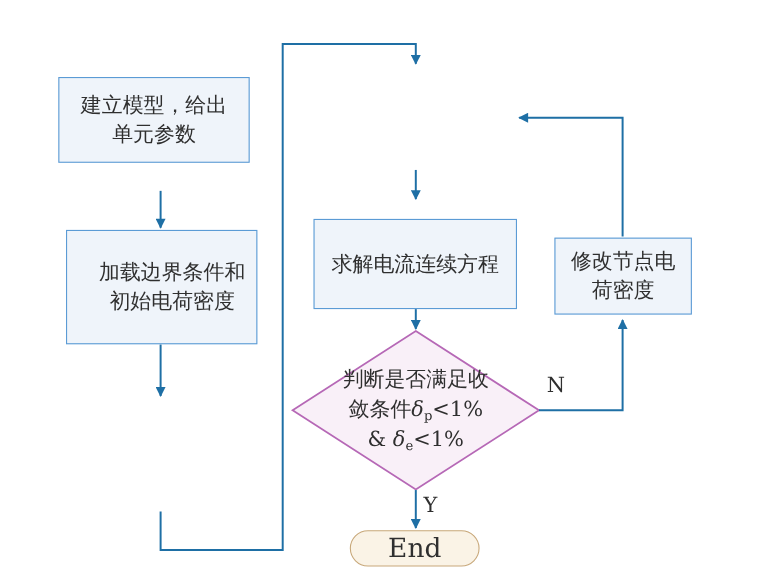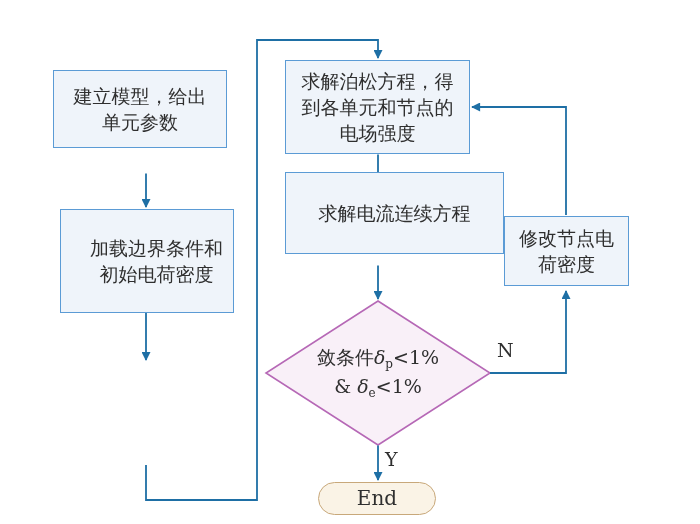--- a/index.html
+++ b/index.html
@@ -33,28 +33,28 @@
     white-space: pre-line;
     font-size: 19px;
     line-height: 1.38;
     background: #eff4fa;
     border: 1.5px solid #5b9bd5;
   }
   .node-build    { left: 53px;  top: 70px;  width: 174px; height: 78px; }
   .node-load     { left: 60px;  top: 209px; width: 174px; height: 104px; padding-left: 19px; }
   .node-matrix   { left: 60px;  top: 362px; width: 174px; height: 103px; }
   .node-poisson  { left: 285px; top: 60px;  width: 185px; height: 94px;  }
-  .node-current  { left: 285px; top: 172px; width: 219px; height: 82px;  }
+  .node-current  { left: 285px; top: 199px; width: 185px; height: 82px;  }
   .node-modify   { left: 504px; top: 216px; width: 125px; height: 70px;  }
   .node-end {
     left: 318px; top: 482px; width: 118px; height: 33px;
     border: 1.5px solid #c8a87a;
     background: #faf3e6;
     border-radius: 17px;
-    font-size: 20px;
+    font-size: 24px;
   }
   .diamond-text {
     position: absolute;
     left: 276px;
     top: 314px;
     width: 204px;
     height: 118px;
     display: flex;
     flex-direction: column;
     align-items: center;
@@ -106,30 +106,30 @@
     <path d="M566,215 L566,107 L472,107" stroke="#1e6fa5" stroke-width="1.8" fill="none" marker-end="url(#arrow)"></path>
   </svg>
 
   <div class="node node-build">建立模型，给出
 单元参数</div>
 
   <div class="node node-load">加载边界条件和
 初始电荷密度</div>
 
 
-  <div class="node node-poisson">求解泊松方程，得
-到各单元和节点的
-电场强度</div>
 
   <div class="node node-current">求解电流连续方程</div>
 
   <div class="node node-modify">修改节点电
 荷密度</div>
 
   <div class="diamond-text">
+    <div>
+      <span>判断是否满足收</span>
+    </div>
     <div>
       <span>敛条件</span><span class="delta">δ</span><span class="sub">p</span><span>&lt;1%</span>
     </div>
     <div>
       <span>&amp; </span><span class="delta">δ</span><span class="sub">e</span><span>&lt;1%</span>
     </div>
   </div>
 
   <div class="node node-end">End</div>
 

